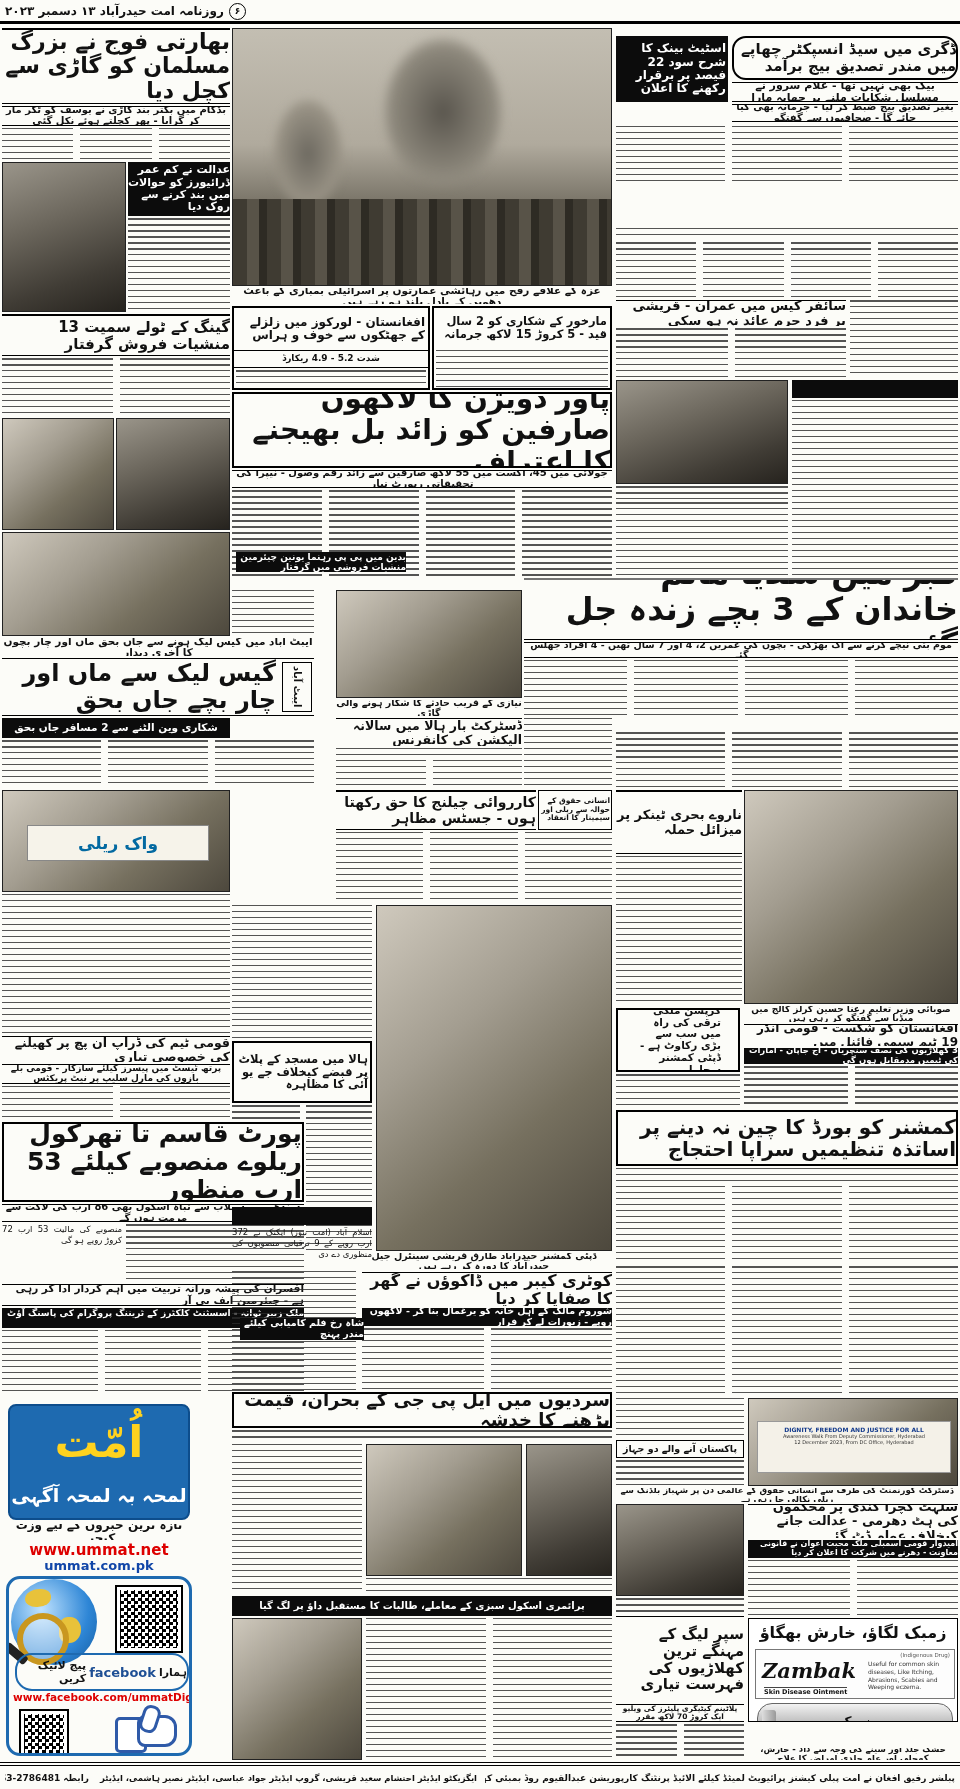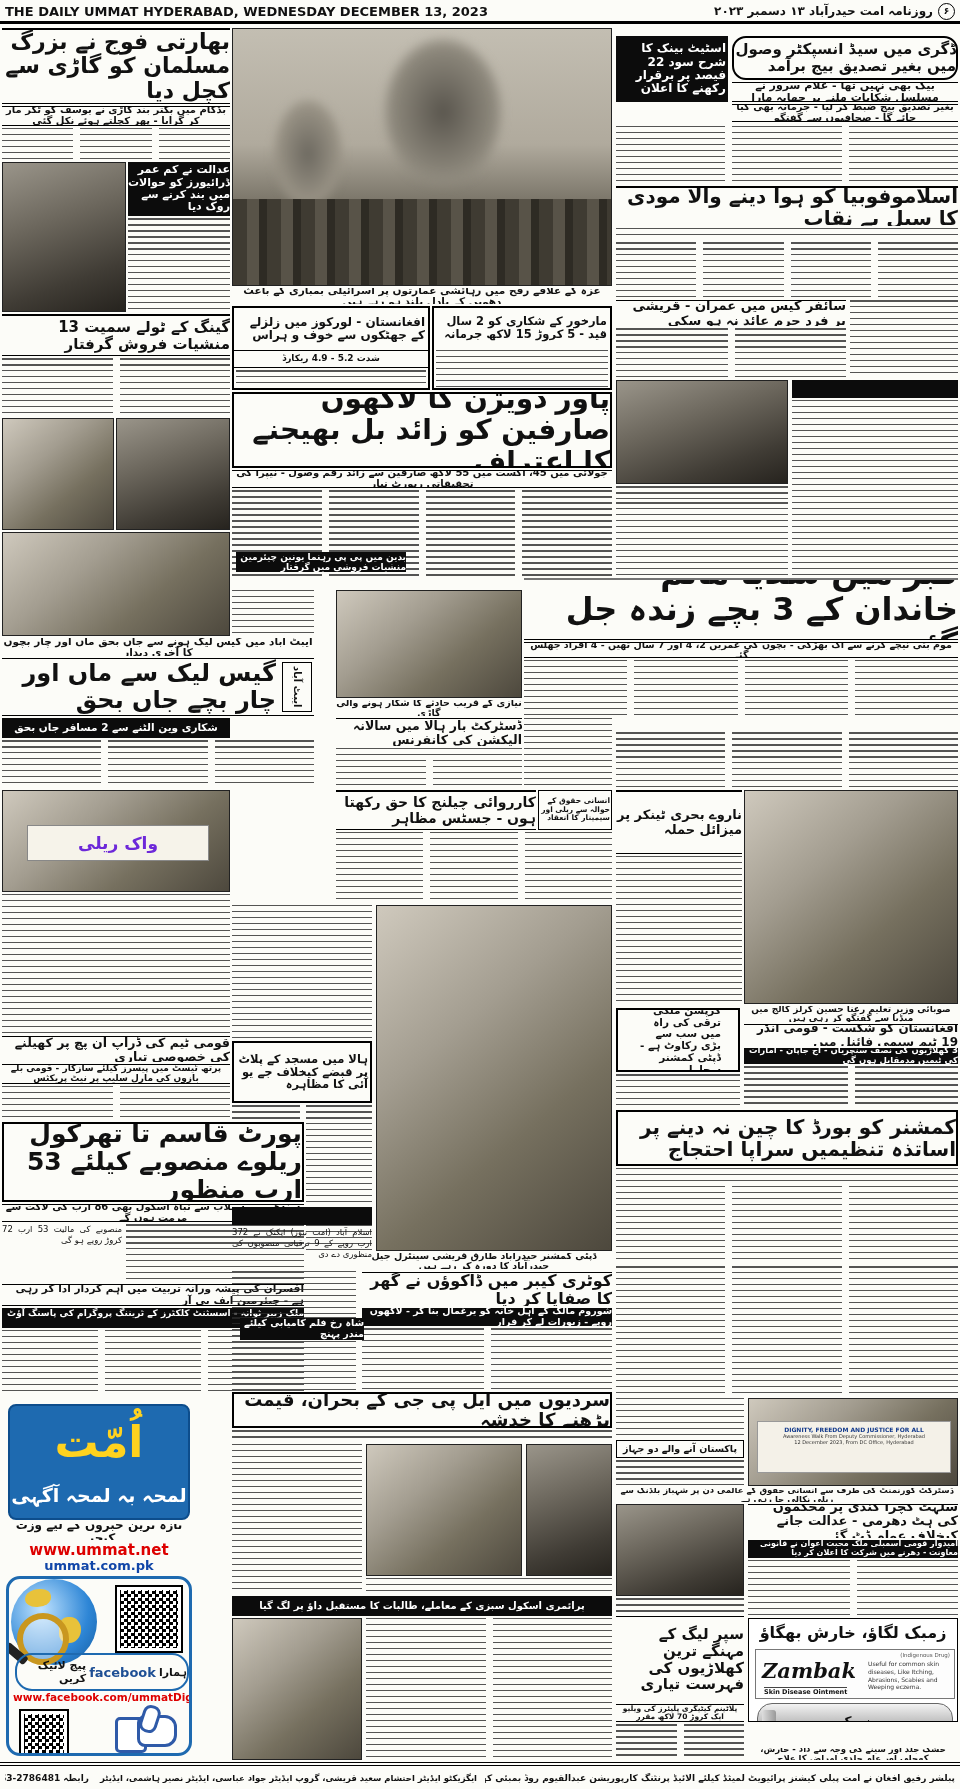--- a/index.html
+++ b/index.html
@@ -27,21 +27,20 @@
   .foot{border-top:4px double #000;display:flex;direction:rtl;justify-content:space-between;align-items:center;padding:3px 5px;font-weight:bold;gap:8px}
   .foot span{white-space:nowrap;overflow:hidden}
   .red{color:#dd0000}.blue{color:#1146a8}
 </style>
 </head>
 <body>
 
 <div class="page">
 
   <div class="b mast" style="left:0;top:0;width:960px;height:24px">
-    <span>THE DAILY UMMAT HYDERABAD, WEDNESDAY DECEMBER 13, 2023</span>
     <span class="ur">
       <span class="badge">۶</span>
       <span>روزنامہ امت حیدرآباد ۱۳ دسمبر ۲۰۲۳</span>
     </span>
   </div>
 
   <div class="b hl" style="left:2px;top:28px;width:228px;height:76px;font-size:22px;border-top:2px solid #000;border-bottom:1.5px solid #000">بھارتی فوج نے بزرگ مسلمان کو گاڑی سے کچل دیا</div>
   <div class="b sub" style="left:2px;top:106px;width:228px;height:20px;font-size:10px">بڈگام میں بکتر بند گاڑی نے یوسف کو ٹکر مار کر گرایا - پھر کچلتے ہوئے نکل گئی</div>
   <div class="b cols" style="left:2px;top:128px;width:228px;height:32px">
       <i></i>
@@ -53,29 +52,28 @@
   <div class="b tc" style="left:128px;top:218px;width:102px;height:94px"></div>
 
   <div class="b photo sky" style="left:232px;top:28px;width:380px;height:258px">
     <div class="smoke" style="left:150px;top:8px;width:120px;height:150px;background:radial-gradient(#5a564e,#8d887c 60%,transparent 75%)"></div>
     <div class="smoke" style="left:40px;top:70px;width:70px;height:110px;background:radial-gradient(#6d6960,#979184 60%,transparent 78%)"></div>
     <div class="b" style="left:0;bottom:0;width:378px;height:86px;background:repeating-linear-gradient(90deg,#3f3b32 0 14px,#585348 14px 26px,#2e2b24 26px 34px)"></div>
   </div>
   <div class="b cap" style="left:232px;top:288px;width:380px;height:16px;font-size:10.5px">غزہ کے علاقے رفح میں رہائشی عمارتوں پر اسرائیلی بمباری کے باعث دھویں کے بادل بلند ہو رہے ہیں</div>
 
   <div class="b hl inv" style="left:616px;top:36px;width:112px;height:66px;font-size:12px;padding:2px">اسٹیٹ بینک کا شرح سود 22 فیصد پر برقرار رکھنے کا اعلان</div>
-  <div class="b hl bx" style="left:732px;top:36px;width:226px;height:44px;font-size:15px;border-radius:14px">ڈگری میں سیڈ انسپکٹر وصول میں بغیر تصدیق بیج برآمد</div>
+  <div class="b hl bx" style="left:732px;top:36px;width:226px;height:44px;font-size:15px;border-radius:14px">ڈگری میں سیڈ انسپکٹر چھاپے میں مندر تصدیق بیج برآمد</div>
   <div class="b sub" style="left:732px;top:82px;width:226px;height:20px;font-size:11px">بیگ بھی نہیں تھا - غلام سرور نے مسلسل شکایات ملنے پر چھاپہ مارا</div>
   <div class="b sub" style="left:732px;top:104px;width:226px;height:18px;font-size:10px">بغیر تصدیق بیج ضبط کر لیا - جرمانہ بھی کیا جائے گا - صحافیوں سے گفتگو</div>
   <div class="b cols" style="left:616px;top:126px;width:342px;height:58px">
       <i></i>
       <i></i>
       <i></i>
     </div>
-  <div class="b hl" style="left:616px;top:186px;width:342px;height:40px;font-size:20px;border-top:2px solid #000">اسلاموفوبیا کو ہوا دینے والا مودی کا سیل بے نقاب</div>
   <div class="b tc" style="left:616px;top:228px;width:342px;height:12px"></div>
   <div class="b cols" style="left:616px;top:242px;width:342px;height:56px">
       <i></i>
       <i></i>
       <i></i>
       <i></i>
     </div>
   <div class="b hl" style="left:616px;top:300px;width:230px;height:26px;font-size:13px;border-top:1.5px solid #000">سائفر کیس میں عمران - قریشی پر فرد جرم عائد نہ ہو سکی</div>
   <div class="b cols" style="left:616px;top:328px;width:230px;height:50px">
       <i></i>
@@ -146,21 +144,21 @@
       <i></i>
     </div>
 
   <div class="b photo dark" style="left:616px;top:380px;width:172px;height:104px"></div>
   <div class="b tc" style="left:616px;top:486px;width:172px;height:14px"></div>
   <div class="b inv" style="left:792px;top:380px;width:166px;height:18px"></div>
   <div class="b tc" style="left:792px;top:400px;width:166px;height:176px"></div>
   <div class="b tc" style="left:616px;top:502px;width:172px;height:74px"></div>
 
   <div class="b photo" style="left:2px;top:790px;width:228px;height:102px">
-    <div style="position:absolute;left:24px;top:34px;width:180px;height:34px;background:#f6f3ea;border:1px solid #888;display:flex;align-items:center;justify-content:center;font-weight:bold;font-size:17px;color:#6d28d9;direction:rtl">واک ریلی</div>
+    <div style="position:absolute;left:24px;top:34px;width:180px;height:34px;background:#f6f3ea;border:1px solid #888;display:flex;align-items:center;justify-content:center;font-weight:bold;font-size:17px;color:#0369a1;direction:rtl">واک ریلی</div>
   </div>
   <div class="b tc" style="left:2px;top:894px;width:228px;height:140px"></div>
   <div class="b hl" style="left:2px;top:1036px;width:228px;height:26px;font-size:12.5px;border-top:1.5px solid #000">قومی ٹیم کی ڈراپ ان پچ پر کھیلنے کی خصوصی تیاری</div>
   <div class="b sub" style="left:2px;top:1064px;width:228px;height:20px;font-size:9px">پرتھ ٹیسٹ میں پیسرز کیلئے سازگار - قومی بلے بازوں کی مارل سلیپ پر نیٹ پریکٹس</div>
   <div class="b cols" style="left:2px;top:1086px;width:228px;height:34px">
       <i></i>
       <i></i>
     </div>
 
   <div class="b hl" style="left:336px;top:790px;width:200px;height:40px;font-size:14px;border-top:2px solid #000;border-bottom:1px solid #000">کارروائی چیلنج کا حق رکھتا ہوں - جسٹس مظاہر</div>

